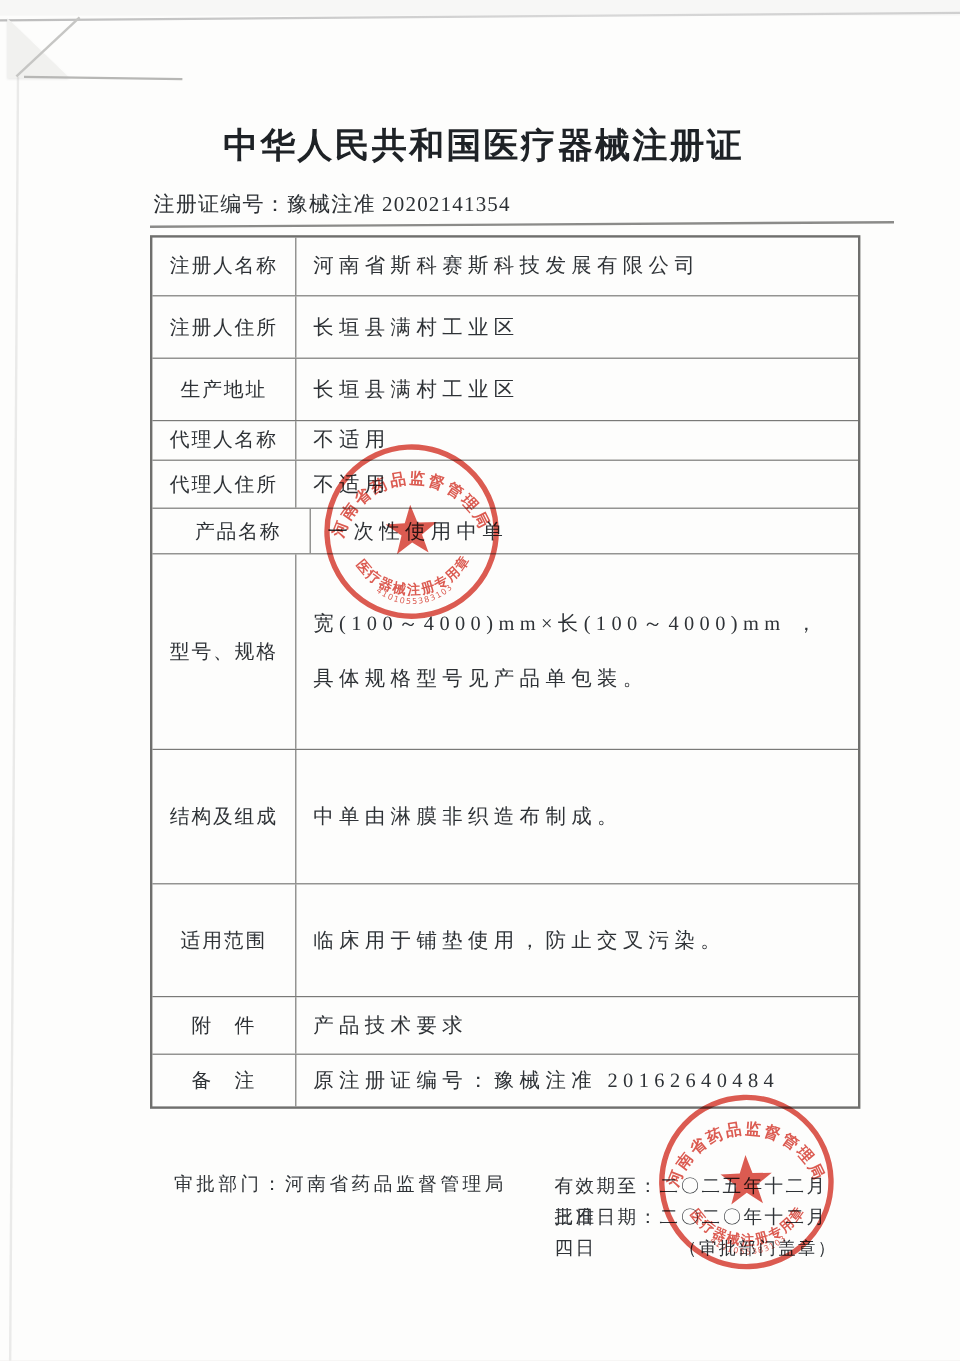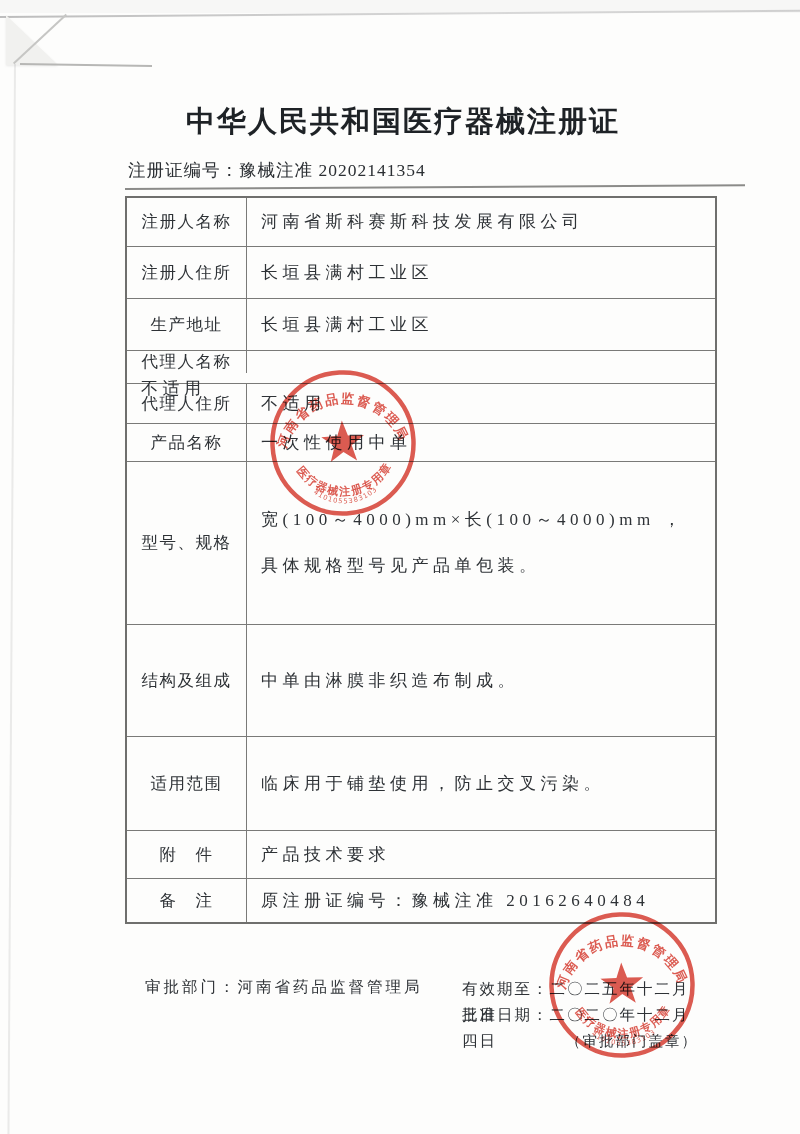--- a/index.html
+++ b/index.html
@@ -106,33 +106,33 @@
       <div class="cell-value">
         <span style="line-height: 24px;">长垣县满村工业区</span>
       </div>
     </div>
     <div class="row" style="height: 52px;">
       <div class="cell-label">生产地址</div>
       <div class="cell-value">
         <span style="line-height: 24px;">长垣县满村工业区</span>
       </div>
     </div>
-    <div class="row" style="height: 33px; flex-direction: column;">
+    <div class="row" style="height: 33px;">
       <div class="cell-label">代理人名称</div>
       <div class="cell-value">
         <span style="line-height: 24px;">不适用</span>
       </div>
     </div>
     <div class="row" style="height: 40px;">
       <div class="cell-label">代理人住所</div>
       <div class="cell-value">
         <span style="line-height: 24px;">不适用</span>
       </div>
     </div>
-    <div class="row" style="height: 38px;">
+    <div class="row" style="height: 38px; padding-left: 12px;">
       <div class="cell-label">产品名称</div>
       <div class="cell-value">
         <span style="line-height: 24px;">一次性使用中单</span>
       </div>
     </div>
     <div class="row" style="height: 163px;">
       <div class="cell-label">型号、规格</div>
       <div class="cell-value">
         <span style="line-height: 46px;">宽(100～4000)mm×长(100～4000)mm ，具体规格型号见产品单包装。</span>
       </div>

